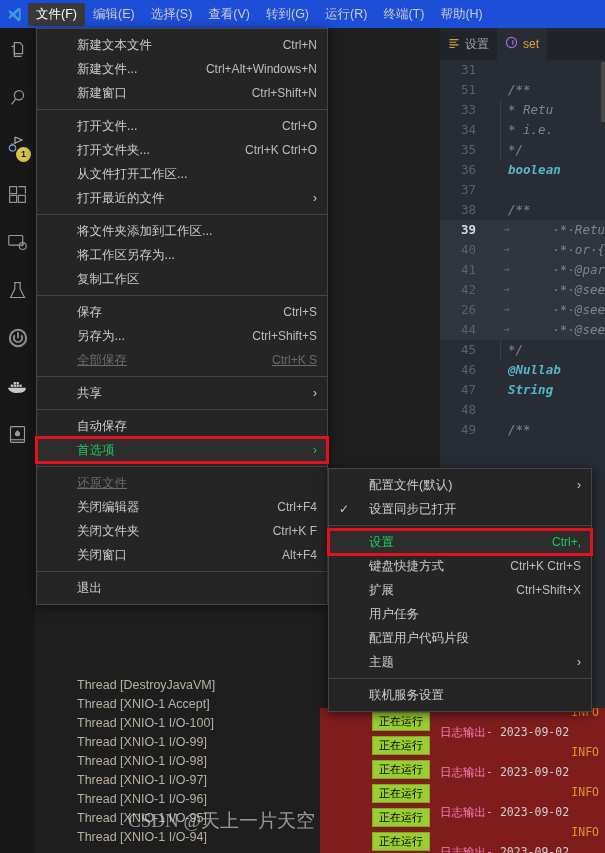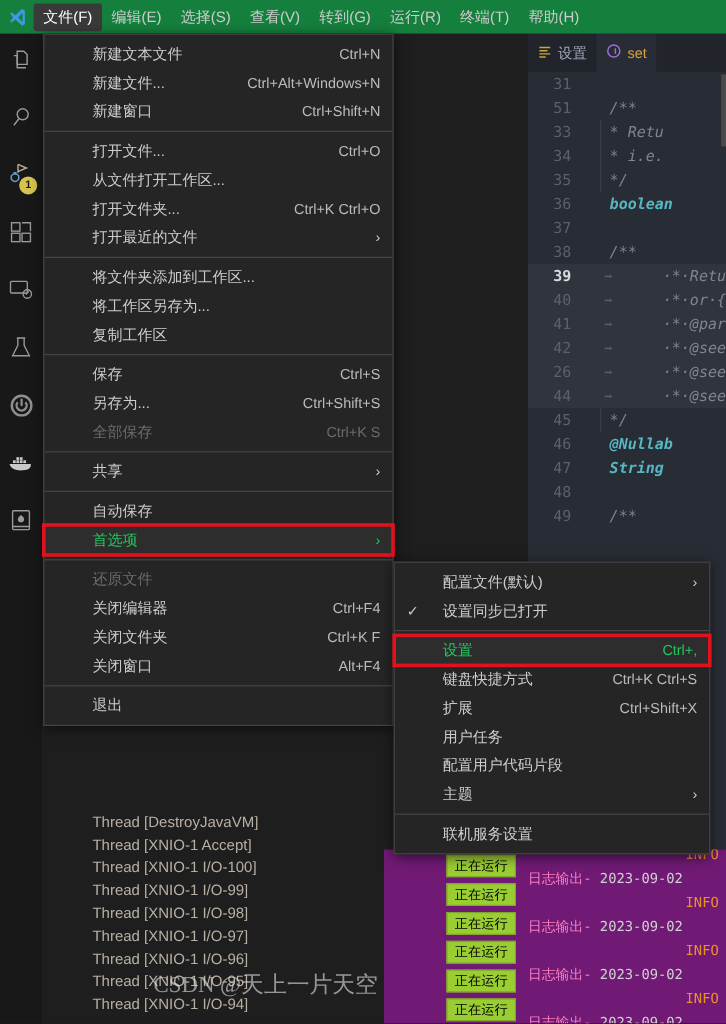--- a/index.html
+++ b/index.html
@@ -19,21 +19,21 @@
     width: 605px;
     height: 853px;
     background: #1e1e1e;
   }
 
   
   .titlebar {
     position: absolute;
     left: 0; top: 0;
     width: 605px; height: 28px;
-    background: #15803d;
+    background: #1d4ed8;
     display: flex;
     align-items: center;
     z-index: 40;
   }
   .vscode-logo {
     width: 28px; height: 28px;
     display: flex; align-items: center; justify-content: center;
   }
   .menubar {
     display: flex;
@@ -167,21 +167,21 @@
     background: #3b4048;
     vertical-align: middle;
     margin-right: 7px;
   }
 
   
   .debug-panel {
     position: absolute;
     left: 320px; top: 708px;
     width: 285px; height: 145px;
-    background: #701a75;
+    background: #7f1d1d;
     overflow: hidden;
   }
   .run-col {
     position: absolute;
     left: 52px; top: 0;
     width: 58px;
   }
   .run-badge {
     margin: 4px 0 5px 0;
     background: #9acd32;
@@ -258,21 +258,21 @@
     color: #bcbcbc;
     font-size: 12px;
     padding-left: 20px;
   }
   .mi .chev {
     padding-left: 12px;
     color: #cccccc;
     font-size: 12px;
   }
   .mi.disabled .lbl,
-  .mi.disabled .acc { color: #6b6b6b; }
+  .mi.disabled .acc { color: #6b6b6b; text-decoration: underline; }
   .mi.highlight { }
   .mi.highlight .lbl,
   .mi.highlight .acc,
   .mi.highlight .chev { color: #22c55e; }
   .mi.selected-box {
     outline: 3px solid #e1121d;
     outline-offset: -1px;
     background: #2d2d2e;
   }
   #file-menu .mi.selected-box { outline-width: 3px; }
@@ -524,29 +524,29 @@
         <span class="acc">Ctrl+Shift+N</span>
       </div>
       <div class="msep"></div>
       <div class="mi">
         <span class="check"></span>
         <span class="lbl">打开文件...</span>
         <span class="acc">Ctrl+O</span>
       </div>
       <div class="mi">
         <span class="check"></span>
-        <span class="lbl">从文件打开工作区...</span>
-      </div>
-      <div class="mi">
-        <span class="check"></span>
         <span class="lbl">打开文件夹...</span>
         <span class="acc">Ctrl+K Ctrl+O</span>
       </div>
       <div class="mi">
         <span class="check"></span>
+        <span class="lbl">从文件打开工作区...</span>
+      </div>
+      <div class="mi">
+        <span class="check"></span>
         <span class="lbl">打开最近的文件</span>
         <span class="chev">›</span>
       </div>
       <div class="msep"></div>
       <div class="mi">
         <span class="check"></span>
         <span class="lbl">将文件夹添加到工作区...</span>
       </div>
       <div class="mi">
         <span class="check"></span>

